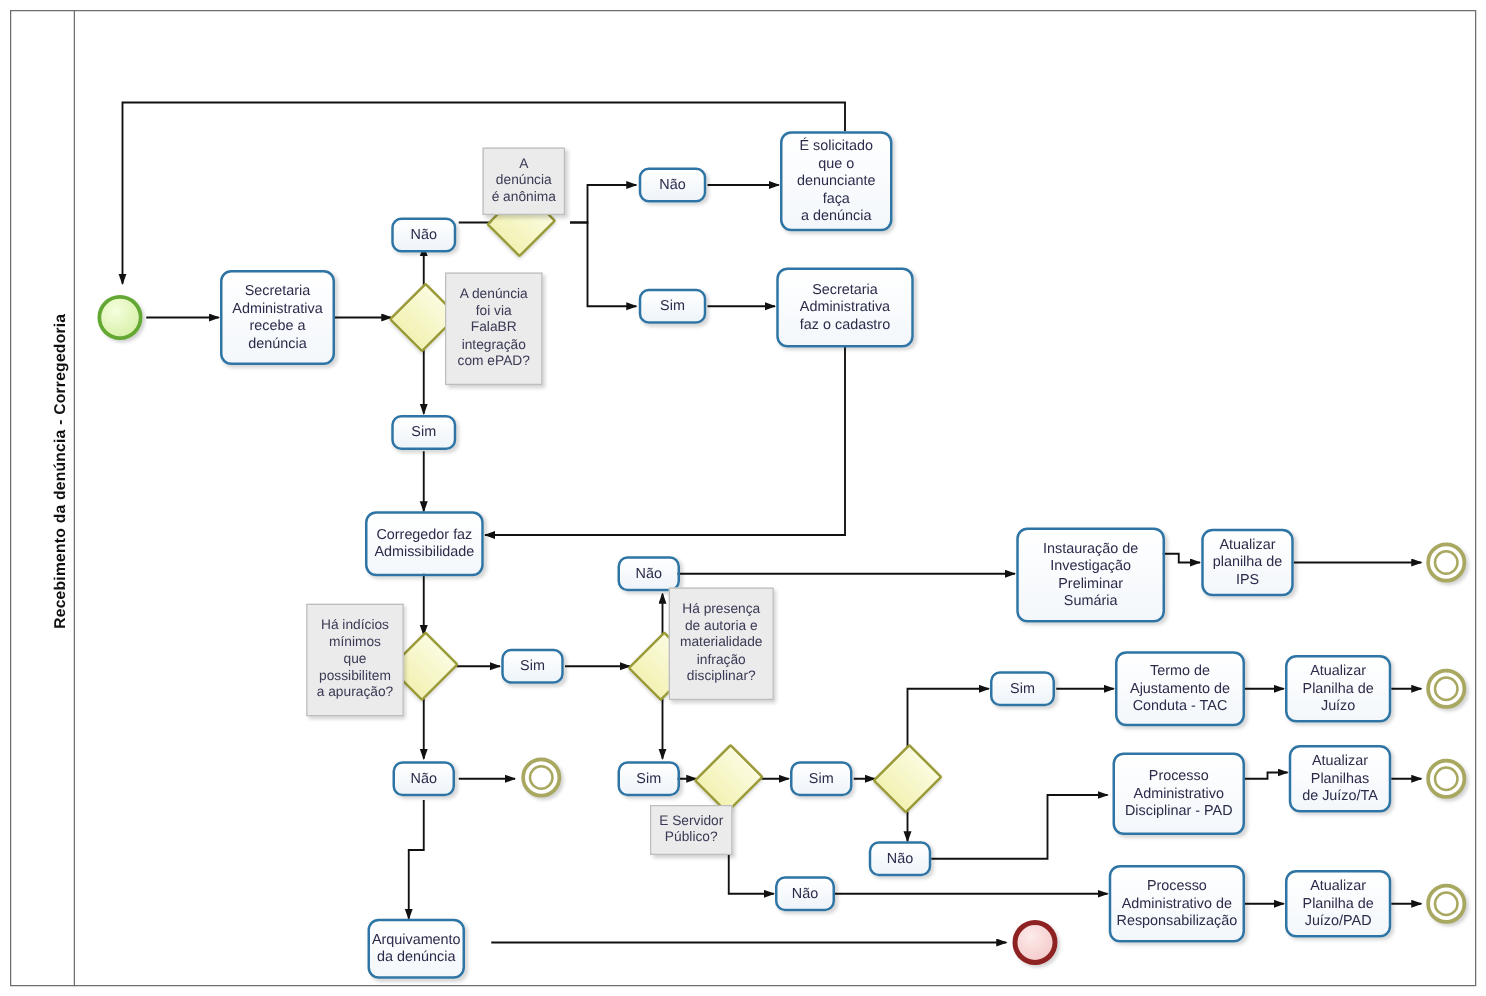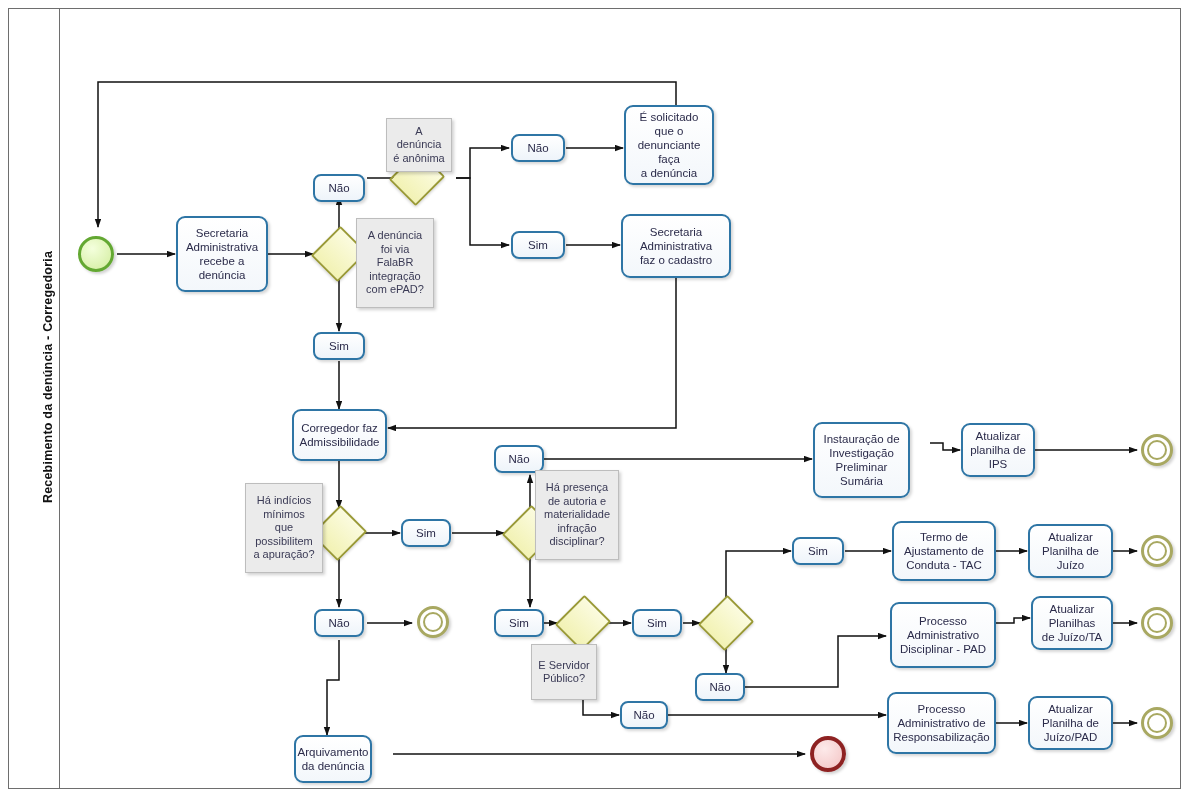--- a/index.html
+++ b/index.html
@@ -156,21 +156,21 @@
     <span style="white-space:pre-line;">Secretaria
 Administrativa
 faz o cadastro</span>
   </div>
 
   <div class="node task" style="left:292px;top:409px;width:95px;height:52px;">
     <span style="white-space:pre-line;">Corregedor faz
 Admissibilidade</span>
   </div>
 
-  <div class="node task" style="left:813px;top:422px;width:97px;height:76px;">
+  <div class="node task" style="left:813px;top:422px;width:119px;height:76px;">
     <span style="white-space:pre-line;">Instauração de
 Investigação
 Preliminar
 Sumária</span>
   </div>
 
   <div class="node task" style="left:961px;top:423px;width:74px;height:54px;">
     <span style="white-space:pre-line;">Atualizar
 planilha de
 IPS</span>
@@ -259,21 +259,21 @@
   </div>
 
   <div class="node note" style="left:245px;top:483px;width:78px;height:90px;z-index:3;">
     <span style="white-space:pre-line;">Há indícios
 mínimos
 que
 possibilitem
 a apuração?</span>
   </div>
 
-  <div class="node note" style="left:531px;top:644px;width:66px;height:56px;z-index:3;text-align:center;">
+  <div class="node note" style="left:520px;top:644px;width:66px;height:40px;z-index:3;text-align:center;">
     <span style="white-space:pre-line;">E Servidor
 Público?</span>
   </div>
 
 
   <div class="node chip" style="left:313px;top:174px;width:52px;height:28px;">
     <span>Não</span>
   </div>
 
   <div class="node chip" style="left:313px;top:332px;width:52px;height:28px;">

